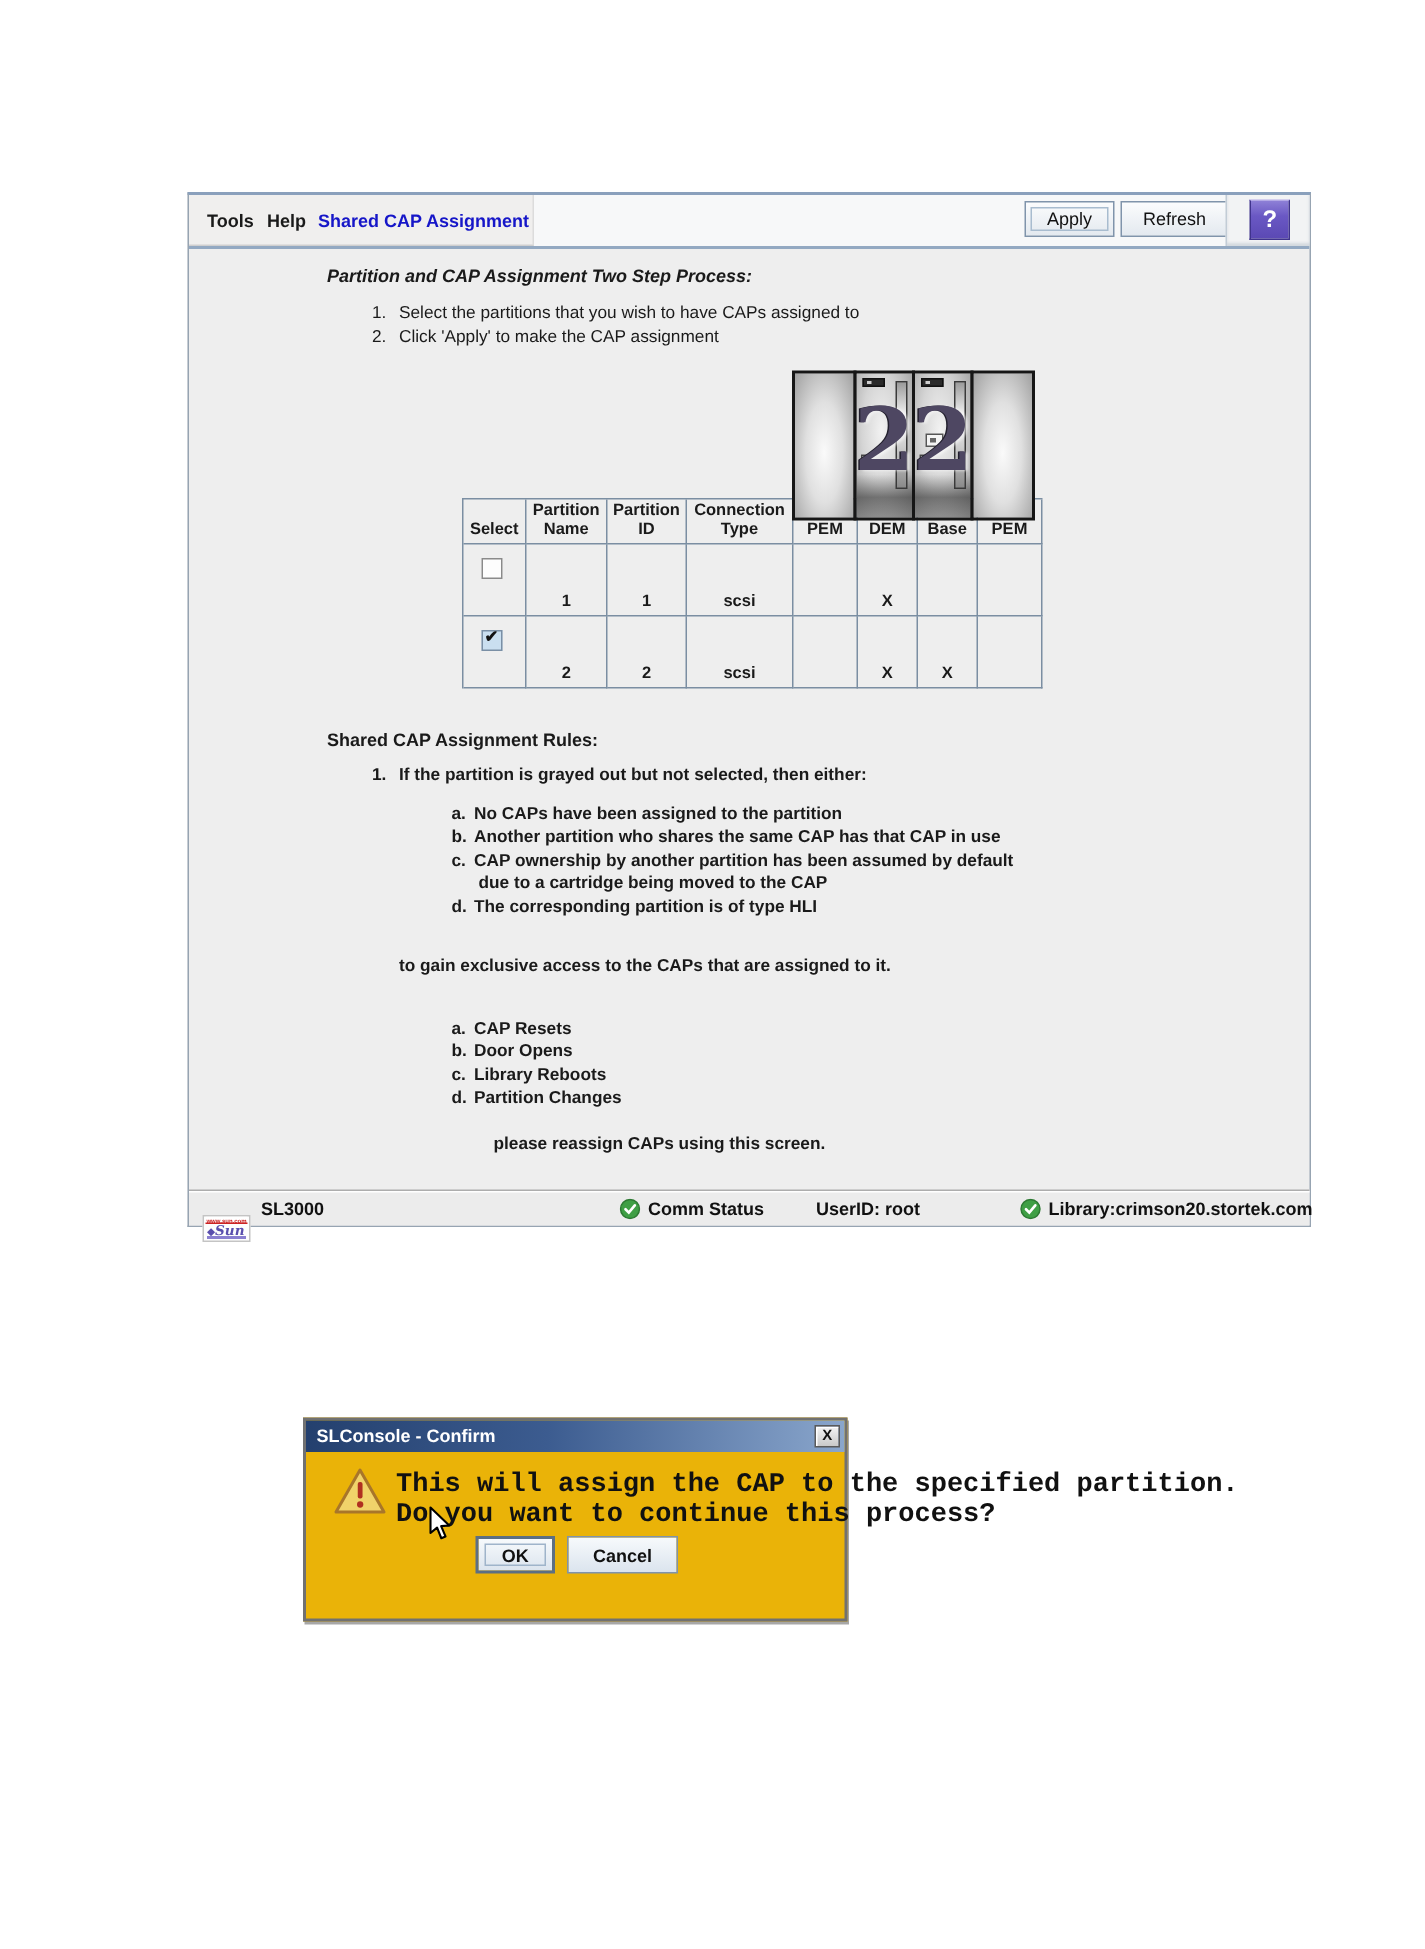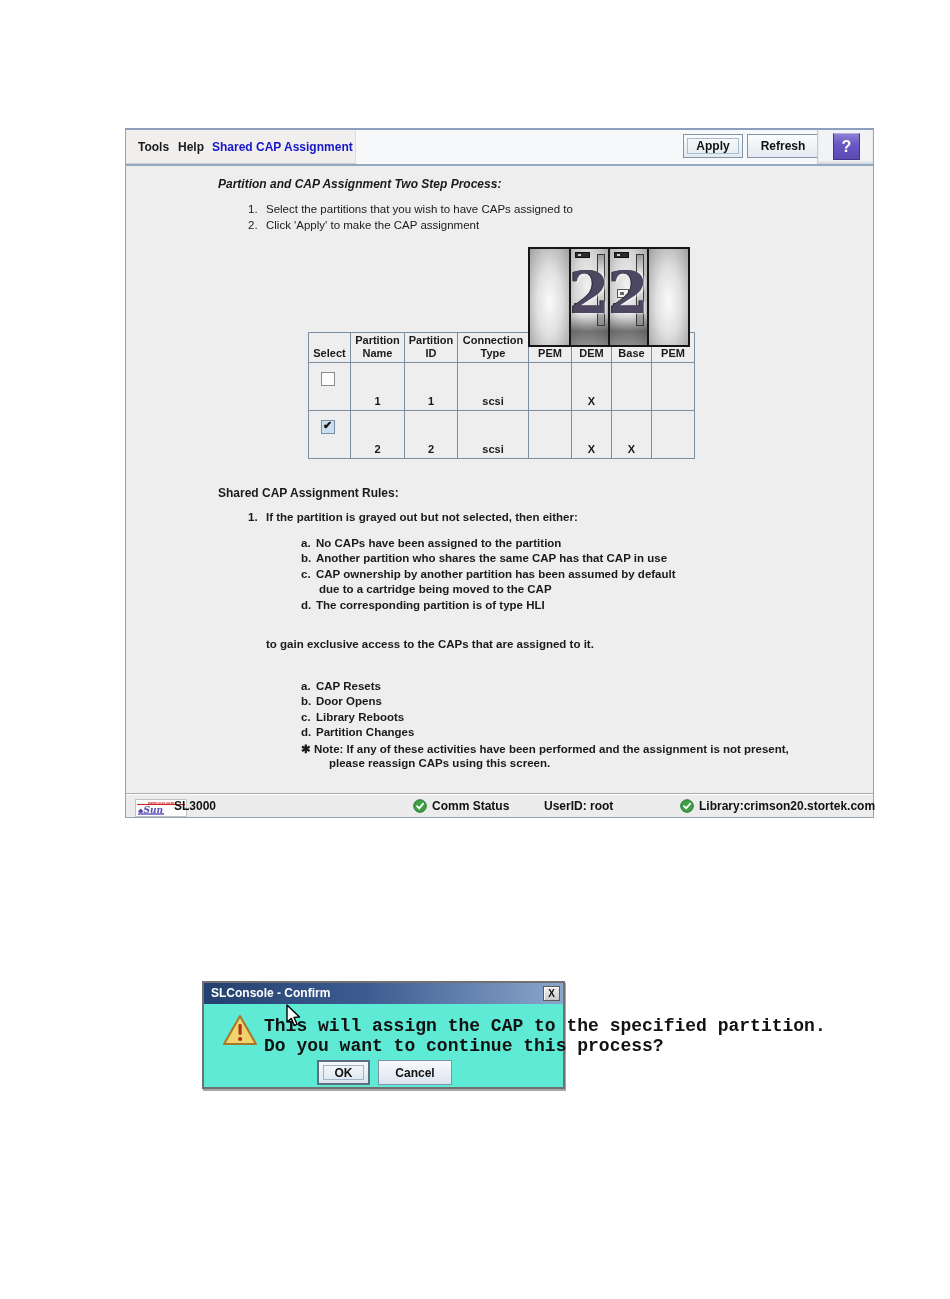--- a/index.html
+++ b/index.html
@@ -10,21 +10,21 @@
     position:absolute; left:125px; top:128px; width:749px; height:690px;
     background:#eeeeee; border:1px solid #97a4b2; border-top:2px solid #8aa0bc;
   }
 
   
   #top-strip { position:absolute; left:0; top:0; width:100%; height:36px; background:#f7f8f9; border-bottom:2px solid #93a9c2; }
   #menu-seg { position:absolute; left:0; top:0; width:230px; height:34px; background:#f0efee; border-right:1px solid #dcdcdc; border-bottom:1px solid #cfcfcf;padding-left:11px;}
   .menu-item { position:absolute; top:0; height:34px; line-height:34px; font-size:12px; font-weight:bold; color:#1a1a1a; padding:0 4px; cursor:default;}
   #tab-title { position:absolute; top:0; height:34px; line-height:34px; font-size:12px; font-weight:bold; color:#1616c8; }
   .tb-btn {
-    position:absolute; top:4px; height:24px; font-size:12px; font-weight:bold; color:#111;
+    position:absolute; top:4px; height:24px; font-size:12px; font-weight:normal; color:#111;
     background:linear-gradient(180deg,#fbfcfd,#e3e9ef); border:1px solid #8094ab; text-align:center;
   }
   .tb-btn .inner-focus { position:absolute; left:3px; top:3px; right:3px; bottom:3px; border:1px solid #a8bccf; }
   #help-wrap { position:absolute; right:0; top:0; width:56px; height:34px; background:#f2f3f4; border-left:1px solid #c2ccd6; box-shadow:inset 0 -2px 2px rgba(120,140,160,.25); }
   #help-button {
     position:absolute; left:15px; top:3px; width:27px; height:27px;
     background:linear-gradient(180deg,#8d7fd6 0%,#6a58c4 40%,#5b49b4 100%);
     border:1px solid #3f338c; border-top-color:#b4aae6; color:#ffffff; font-weight:bold; font-size:16px;
     line-height:25px; text-align:center;
   }
@@ -67,31 +67,31 @@
   .cbx.checked:after { content:"✔"; position:absolute; left:1px; top:-2px; font-size:11px; color:#111; }
 
   
   .rule-line { position:absolute; font-size:11.5px; font-weight:bold; color:#1a1a1a; white-space:nowrap; }
 
   
   #status-bar { position:absolute; left:0; bottom:0; width:100%; height:24px; background:#ececec;
     border-top:1px solid #adadad; box-shadow:inset 0 1px 0 #ffffff; font-size:12px; font-weight:bold; color:#111; }
   .sb-item { position:absolute; top:0; height:24px; line-height:24px; white-space:nowrap; }
   .sb-icon { position:absolute; top:5px; width:14px; height:14px; }
-  #sun-logo { position:absolute; left:9px; top:5px; width:52px; height:18px; background:#fdfdfd; border:1px solid #c4c4c4; overflow:hidden; }
+  #sun-logo { position:absolute; left:9px; top:16px; width:32px; height:18px; background:#fdfdfd; border:1px solid #c4c4c4; overflow:hidden; }
   #sun-logo .slg-top { position:absolute; left:1px; top:0; right:1px; height:5px; background:#fff; color:#cc2222;
     font-size:4px; line-height:5px; text-align:center; border-bottom:1px solid #cc2222; font-weight:bold; letter-spacing:0; }
   #sun-logo .slg-mid { position:absolute; left:2px; top:5px; font-family:"DejaVu Serif",serif; font-style:italic;
     font-size:9px; color:#5a4fae; line-height:10px; }
   #sun-logo .slg-diamond { color:#5a4fae; font-size:7px; font-style:normal; }
   #sun-logo .slg-bar { position:absolute; left:2px; bottom:1px; width:26px; height:2px; background:#8a7fd0; }
 
   
-  #confirm-dialog { position:absolute; left:202px; top:981px; width:363px; height:108px;
-    border:2px solid #717171; background:#5eead4; box-shadow:1px 2px 0 rgba(60,60,60,.45); }
+  #confirm-dialog { position:absolute; left:202px; top:945px; width:363px; height:136px;
+    border:2px solid #717171; background:#eab308; box-shadow:1px 2px 0 rgba(60,60,60,.45); }
   #dlg-titlebar { position:absolute; left:0; top:0; width:100%; height:21px;
     background:linear-gradient(90deg,#24406e 0%,#3c5c90 45%,#8aa6cc 100%);
     color:#ffffff; font-size:12px; font-weight:bold; line-height:21px; padding-left:7px; }
   #dlg-close { position:absolute; right:3px; top:3px; width:17px; height:15px;
     background:linear-gradient(180deg,#f4f4f4,#c9c9c9); border:1px solid #5a5a5a;
     box-shadow:inset 1px 1px 0 #ffffff; color:#111; font-size:10px; font-weight:bold; line-height:13px; text-align:center; }
   .dlg-line { position:absolute; font-size:18px; font-weight:bold; color:#111; white-space:nowrap;font-family:Liberation Mono, monospace; }
   .dlg-btn { position:absolute; height:25px; font-size:12px; font-weight:bold; color:#111; text-align:center;
     background:linear-gradient(180deg,#f7fafc,#dbe4ee); border:1px solid #7f93ab; }
   #ok-button { left:113px; top:77px; width:53px; border:2px solid #5c6f83; }
@@ -227,23 +227,20 @@
     <span class="step-num" style="width:15px;">a.</span><span>CAP Resets</span>
   </div>
   <div class="rule-line" style="left:175px; top:565px;">
     <span class="step-num" style="width:15px;">b.</span><span>Door Opens</span>
   </div>
   <div class="rule-line" style="left:175px; top:581px;">
     <span class="step-num" style="width:15px;">c.</span><span>Library Reboots</span>
   </div>
   <div class="rule-line" style="left:175px; top:596px;">
     <span class="step-num" style="width:15px;">d.</span><span>Partition Changes</span>
-  </div>
-  <div class="rule-line" style="left:175px; top:612px;">
-    <span class="step-num" style="width:13px;">✱</span><span>Note: If any of these activities have been performed and the assignment is not present,</span>
   </div>
   <div class="rule-line" style="left:203px; top:627px;">please reassign CAPs using this screen.</div>
 
   <div id="status-bar">
     <div id="sun-logo">
       <div class="slg-top">www.sun.com</div>
       <div class="slg-mid"><span class="slg-diamond">◆</span><span>Sun</span></div>
       <div class="slg-bar"></div>
     </div>
     <span class="sb-item" style="left:48px;">SL3000</span>

